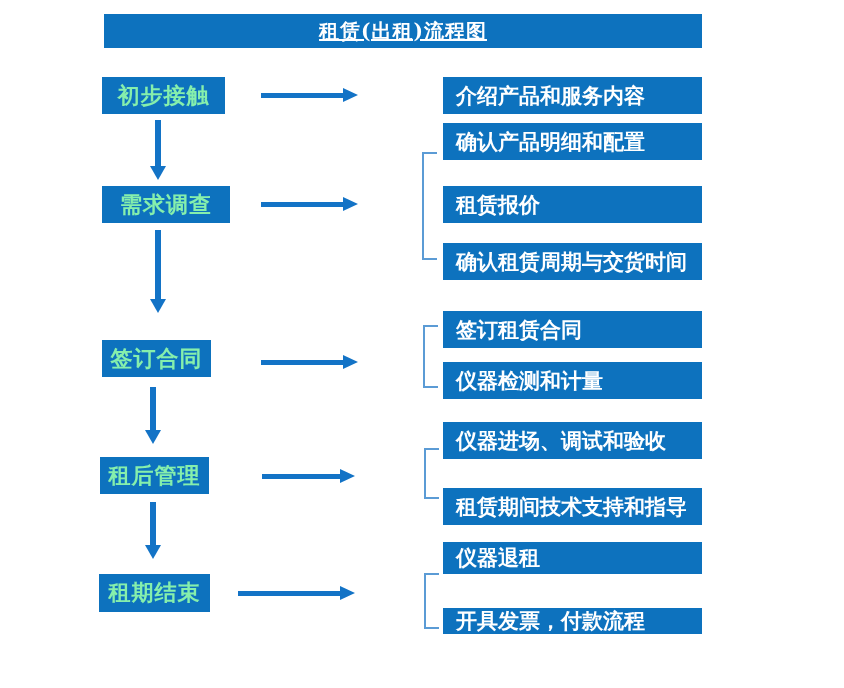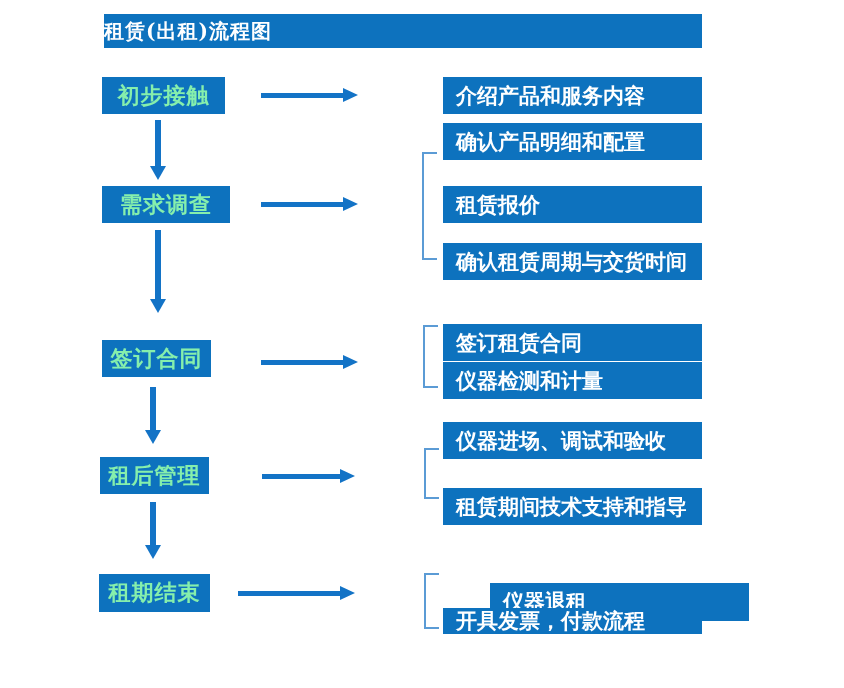--- a/index.html
+++ b/index.html
@@ -18,24 +18,25 @@
 
   
   .title-bar {
     position: absolute;
     left: 104px; top: 14px;
     width: 598px; height: 34px;
     background: #0d72be;
     color: #ffffff;
     display: flex;
     align-items: center;
-    justify-content: flex-start;
+    justify-content: center;
     font-size: 20px;
     font-weight: bold;
     letter-spacing: 1px;
+    text-decoration: underline;
   }
 
   
   .step {
     position: absolute;
     background: #0d72be;
     color: #86efac;
     display: flex;
     align-items: center;
     justify-content: center;
@@ -63,25 +64,25 @@
     padding-left: 13px;
     box-sizing: border-box;
     font-size: 21px;
     font-weight: bold;
     white-space: nowrap;
   }
   .d1  { top: 77px;  }
   .d2  { top: 123px; }
   .d3  { top: 186px; }
   .d4  { top: 243px; }
-  .d5  { top: 324px; }
+  .d5  { top: 311px; }
   .d6  { top: 362px; }
   .d7  { top: 422px; }
   .d8  { top: 488px; }
-  .d9  { top: 583px; height: 38px; margin-left: 47px; }
+  .d9  { top: 542px; height: 32px; }
   .d10 { top: 608px; height: 26px; }
 
   
   .harrow {
     position: absolute;
     height: 14px;
     display: flex;
     align-items: center;
   }
   .harrow .shaft {

